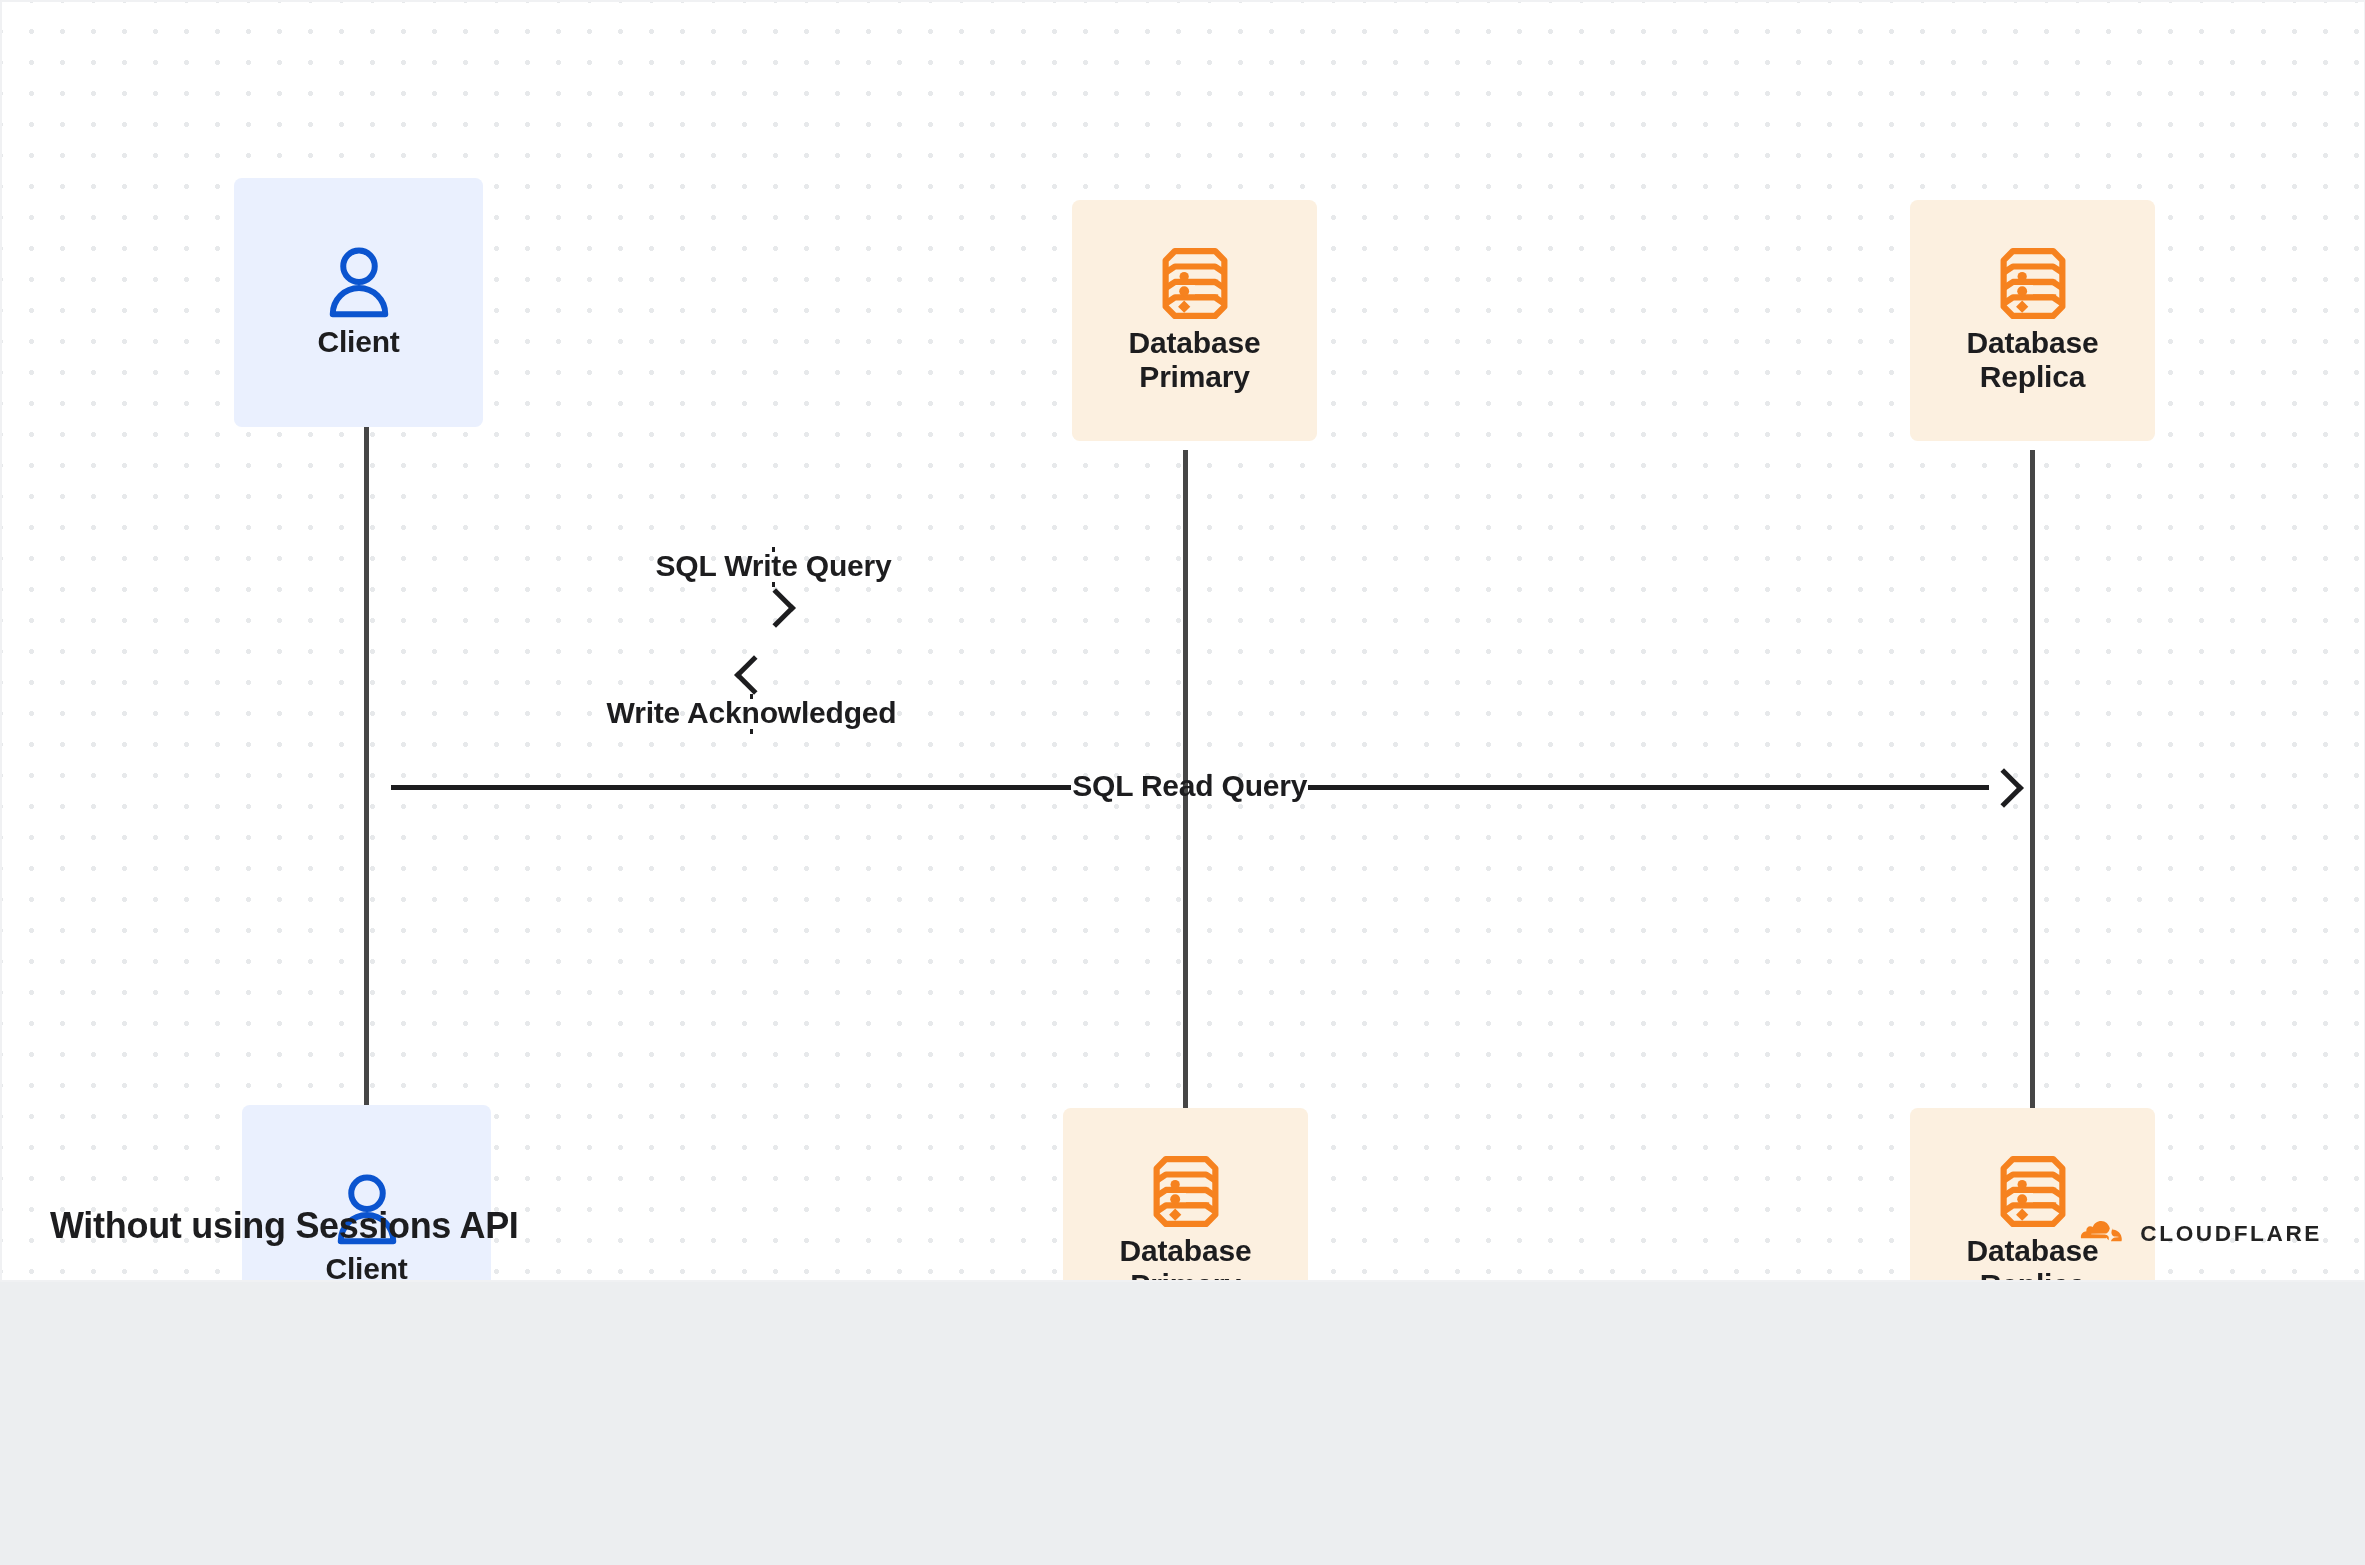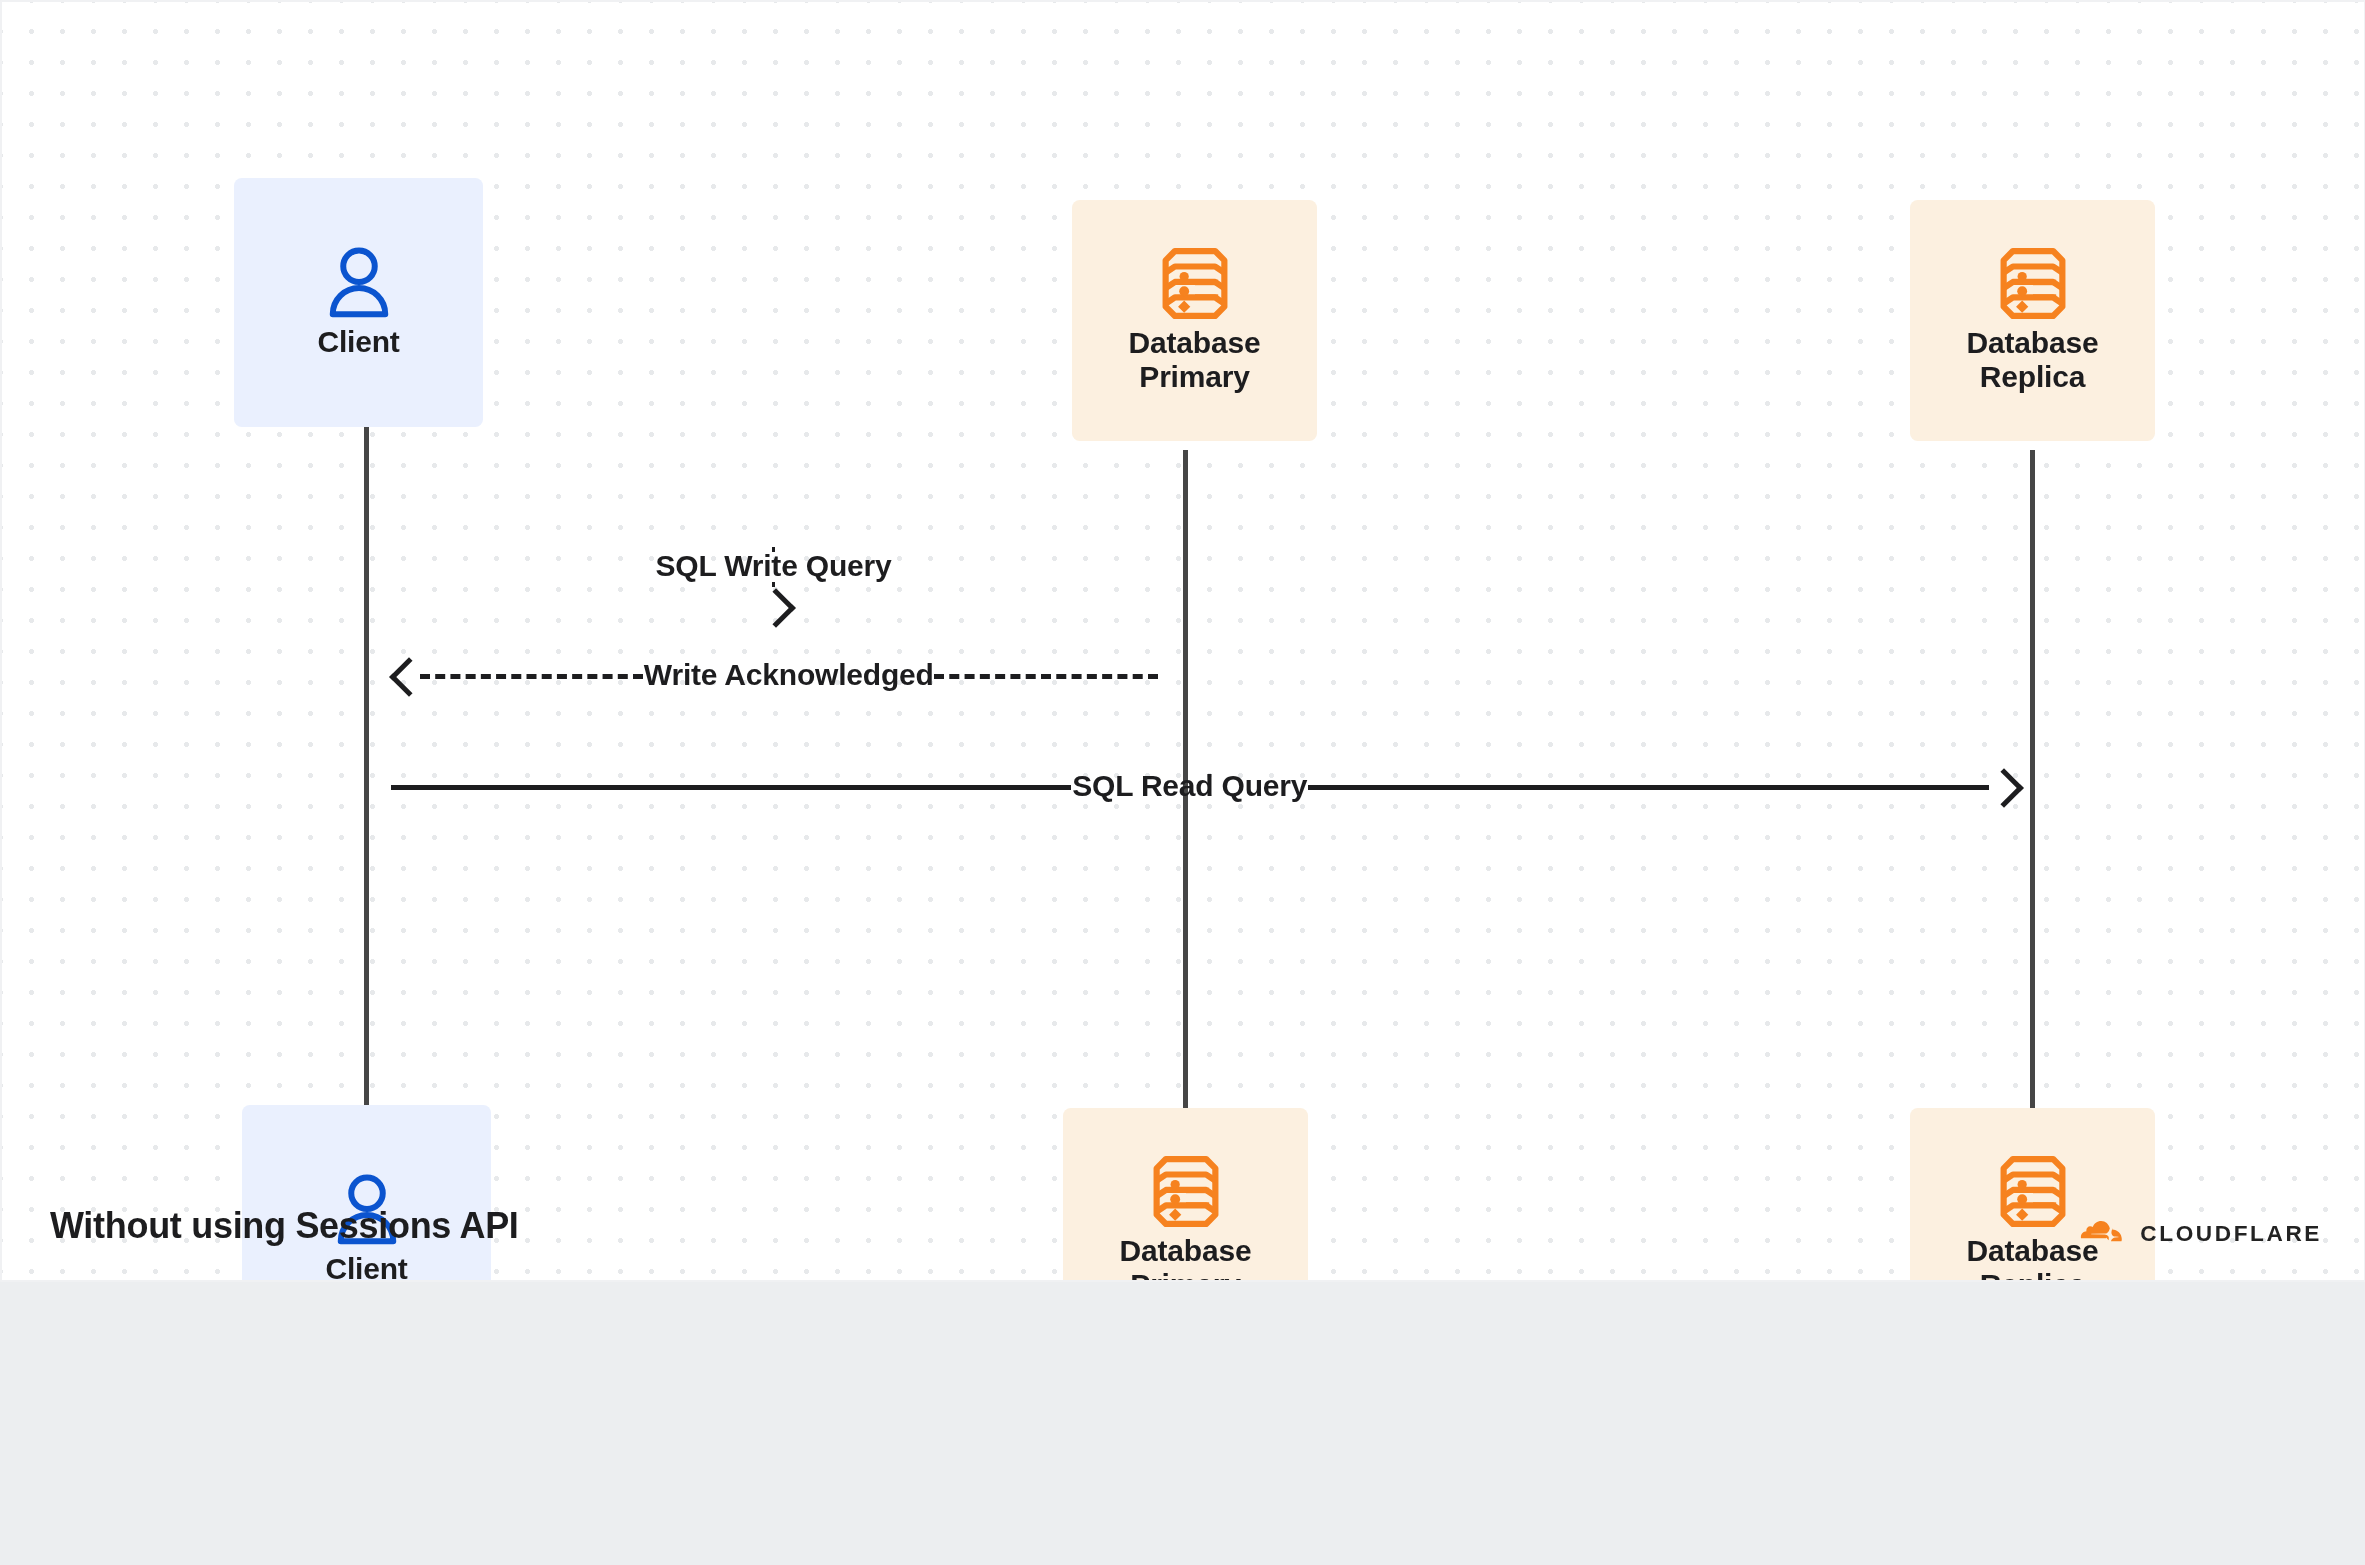--- a/index.html
+++ b/index.html
@@ -192,21 +192,21 @@
 Replica</span>
   </div>
 
   <div class="msg" style="left:389px; top:545px; width:765px;flex-direction:column;">
     <span class="seg"></span>
     <span class="msg-label">SQL Write Query</span>
     <span class="seg"></span>
     <span class="arrowhead"></span>
   </div>
 
-  <div class="msg dashed" style="left:391px; top:652px; width:765px;">
+  <div class="msg dashed" style="left:367px; top:652px; width:765px;flex-direction:column;">
     <span class="arrowhead left"></span>
     <span class="seg"></span>
     <span class="msg-label">Write Acknowledged</span>
     <span class="seg"></span>
   </div>
 
   <div class="msg" style="left:389px; top:763px; width:1624px;">
     <span class="seg"></span>
     <span class="msg-label">SQL Read Query</span>
     <span class="seg"></span>

